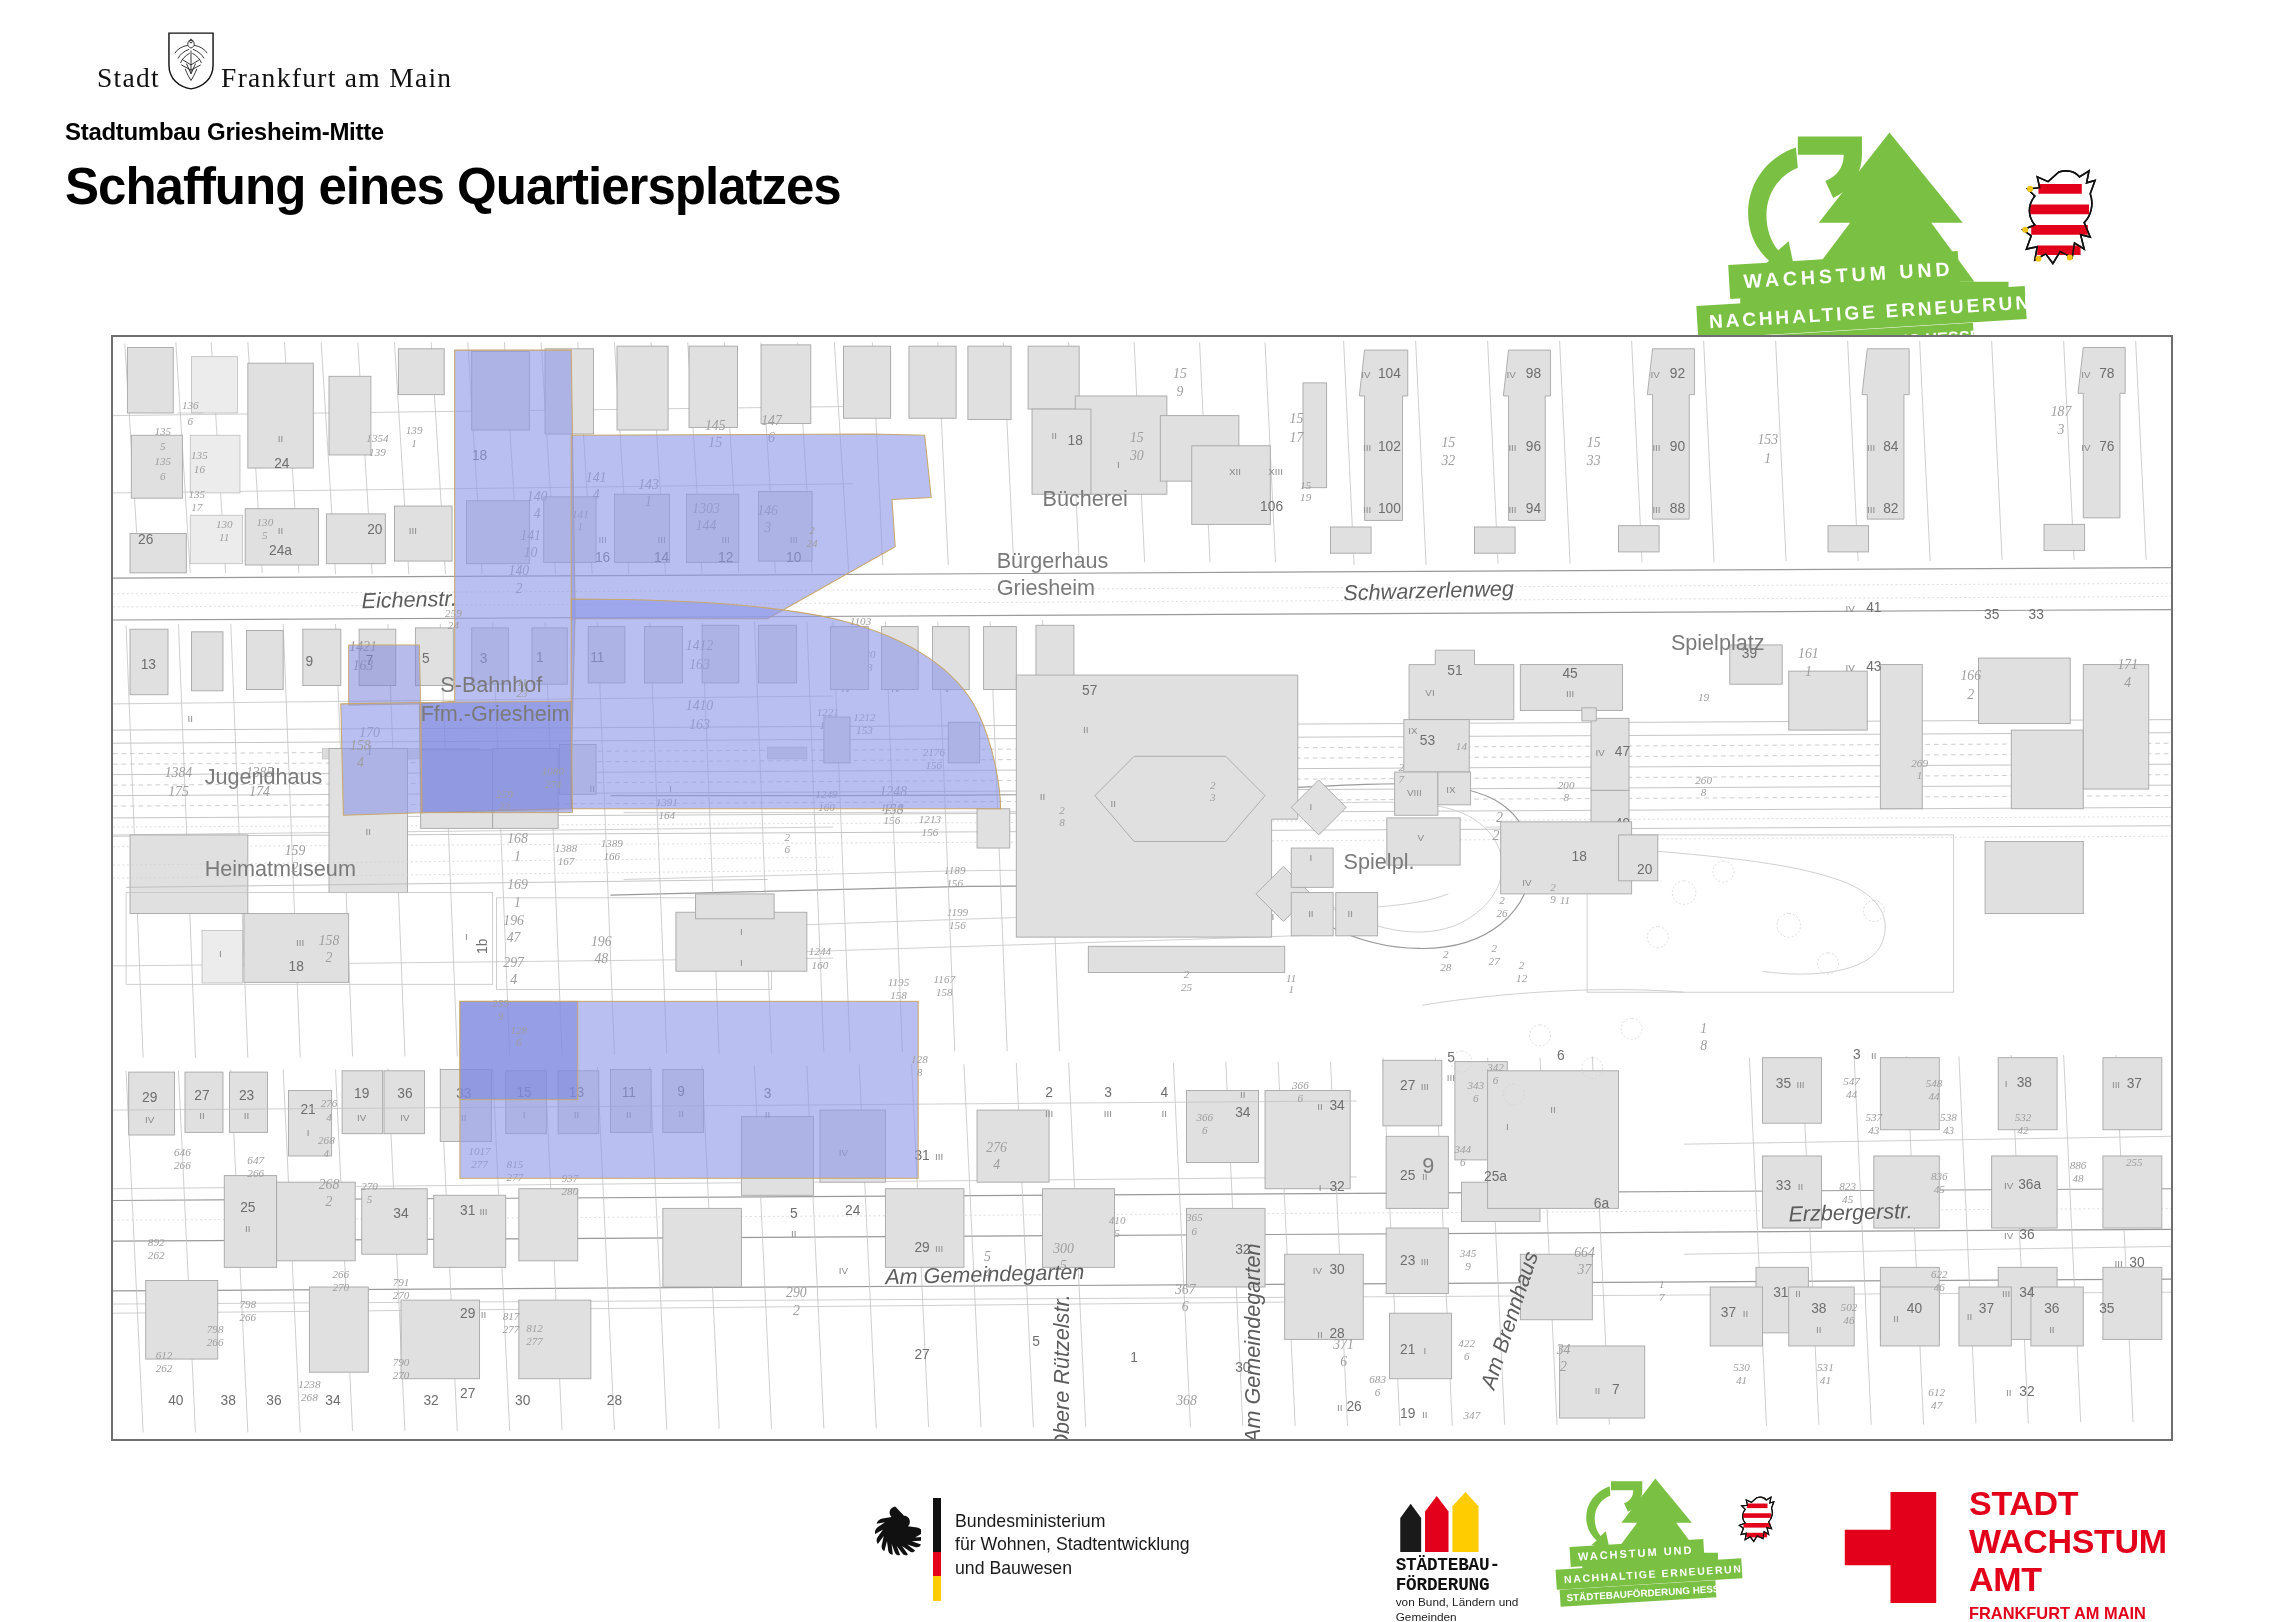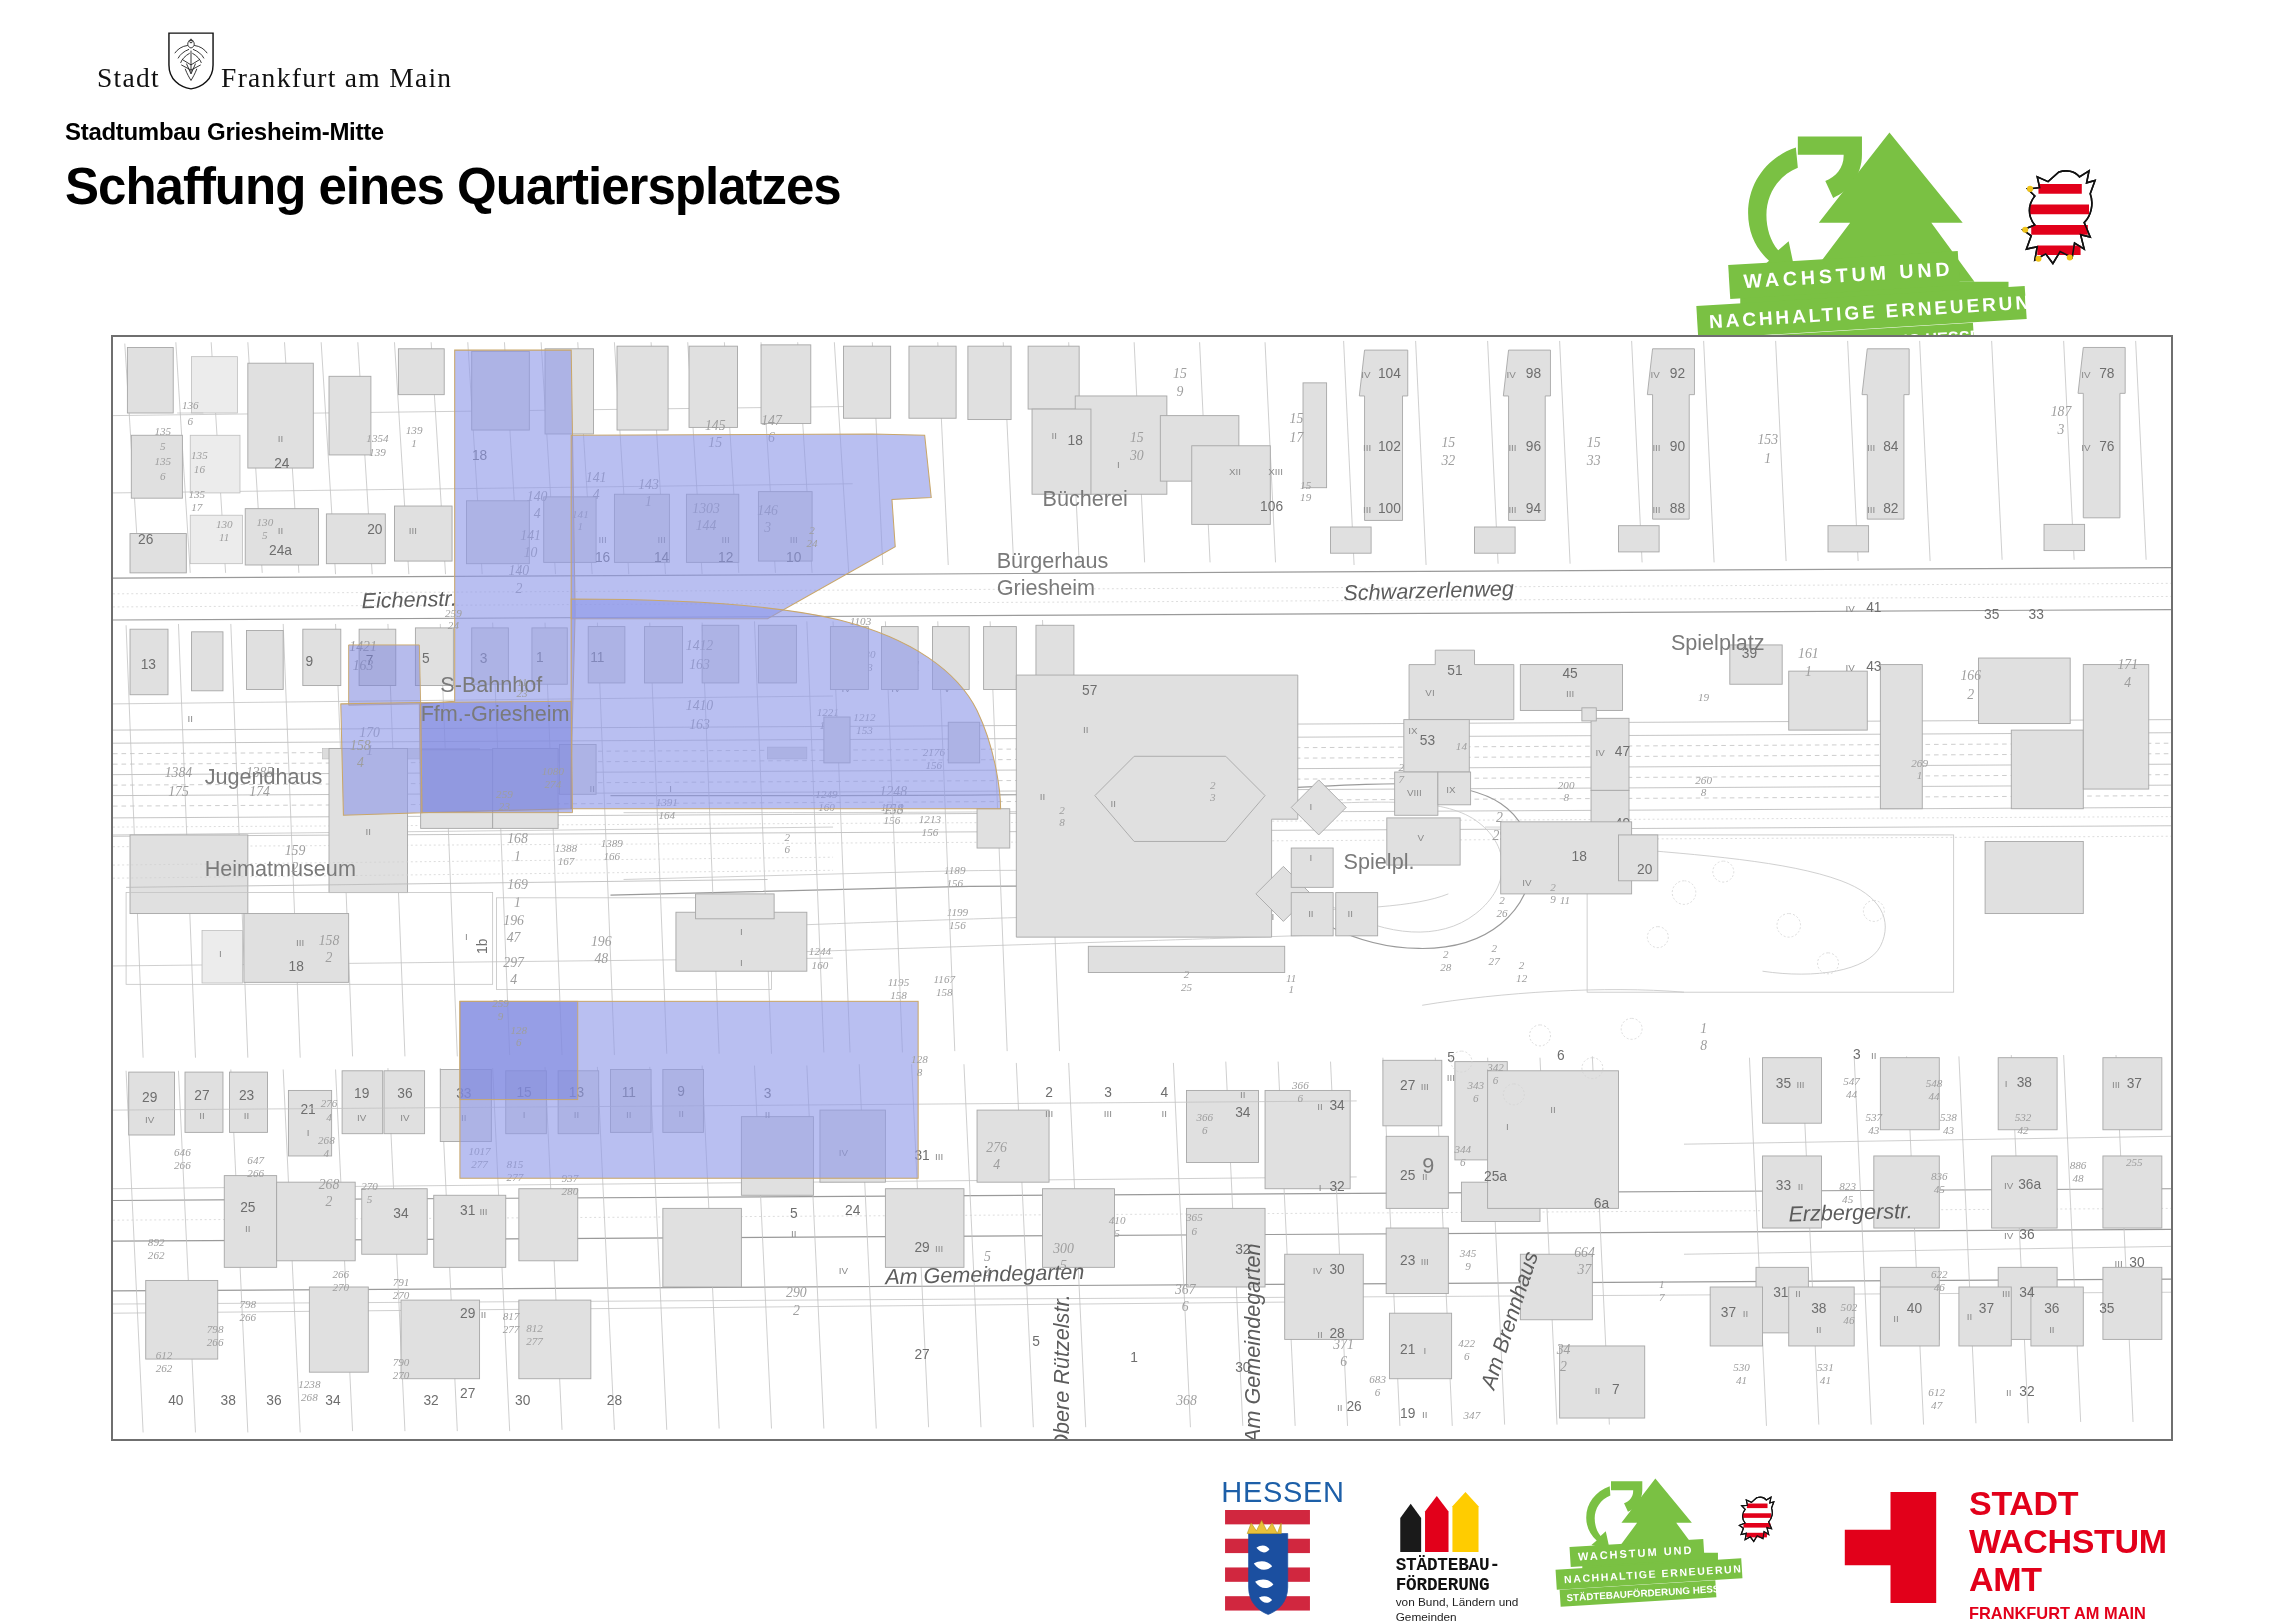--- a/index.html
+++ b/index.html
@@ -1118,45 +1118,45 @@
           <text class="parcelno" x="2430" y="700">8</text>
       <text class="parcelno" x="2760" y="656">269</text>
           <text class="parcelno" x="2760" y="674">1</text>
     </g>
   </svg>
  </div>
 </div>
 
 <div id="footer">
 
-
-  <div class="foot-logo" style="left:1220px;width:111px;">
-    <div class="hessen-word" style="position:absolute;left:1.3px;top:3.9px;">HESSEN</div>
-    <div style="position:absolute;left:5.2px;top:38px;">
-      <svg width="85" height="111" viewBox="0 0 130 170">
-        <rect x="0" y="0" width="130" height="170" fill="#fff"></rect>
-        <g fill="#d1273f">
-          <rect x="0" y="0" width="130" height="22"></rect>
-          <rect x="0" y="44" width="130" height="22"></rect>
-          <rect x="0" y="88" width="130" height="22"></rect>
-          <rect x="0" y="132" width="130" height="22"></rect>
-        </g>
-        <path d="M36 36 H96 V118 C96 142 80 155 66 160 C52 155 36 142 36 118 Z" fill="#1b4fa0" stroke="#1b4fa0"></path>
-        <g fill="#fff">
-          <path d="M48 58 c8 -6 16 -4 20 2 c-4 6 -12 8 -20 -2z"></path>
-          <path d="M44 82 c10 -6 22 -4 28 4 c-8 8 -20 8 -28 -4z"></path>
-          <path d="M46 110 c10 -6 22 -4 28 4 c-8 8 -20 8 -28 -4z"></path>
-          <path d="M52 134 c8 -4 16 -2 20 4 c-6 6 -14 6 -20 -4z"></path>
-        </g>
-        <g fill="#e8c13a" stroke="#b8941f" stroke-width="1">
-          <path d="M34 36 l6 -16 l8 12 l8 -16 l8 16 l8 -12 l8 16 l6 -16 v16 z"></path>
+  <div class="foot-logo" style="left:870px;width:340px;">
+    <div style="position:absolute;left:0;top:27.5px;">
+      <svg width="51" height="63" viewBox="0 0 78 96">
+        <g fill="#111">
+          <path d="M39 10 c-5 0 -9 4 -9 9 c0 3 1 5 3 7 l-14 2 c-5 1 -8 4 -9 8 l13 -2
+                   l-11 7 c-4 3 -5 7 -4 11 l12 -7 l-8 11 c-3 4 -2 8 0 11 l9 -12 l-3 14
+                   c-1 5 1 8 4 9 l4 -15 l2 15 c1 4 4 6 7 5 l-2 -16 l5 13 c2 4 5 5 8 4
+                   l-5 -14 l8 11 c3 4 6 4 9 2 l-9 -13 l11 8 c4 3 7 2 9 -1 l-12 -9 l13 4
+                   c4 1 7 -1 8 -4 l-14 -5 l14 -1 c4 0 7 -3 6 -6 l-15 1 l12 -7
+                   c-1 -4 -4 -7 -9 -8 l-14 -2 c2 -2 3 -4 3 -7 c0 -5 -4 -9 -9 -9z"></path>
         </g>
       </svg>
     </div>
+    <div style="position:absolute;left:63px;top:26px;width:7.9px;height:103px;">
+      <div style="height:52%;background:#111;"></div>
+      <div style="height:24%;background:#e2001a;"></div>
+      <div style="height:24%;background:#ffcc00;"></div>
+    </div>
+    <div class="bmwsb-text" style="position:absolute;left:85px;top:38px;">
+      <div>Bundesministerium</div>
+      <div>für Wohnen, Stadtentwicklung</div>
+      <div>und Bauwesen</div>
+    </div>
   </div>
+
 
   <div class="foot-logo" style="left:1380px;width:183px;">
     <div style="position:absolute;left:15.7px;top:19.6px;">
       <svg width="92" height="60" viewBox="0 0 140 92">
         <path d="M6 92 V40 L22 18 L38 40 V92 Z" fill="#1a1a1a"></path>
         <path d="M44 92 V30 L62 6 L80 30 V92 Z" fill="#e2001a"></path>
         <path d="M86 92 V22 L106 0 L126 22 V92 Z" fill="#ffcc00"></path>
       </svg>
     </div>
     <div class="stb-text" style="position:absolute;left:15.7px;top:84px;">

